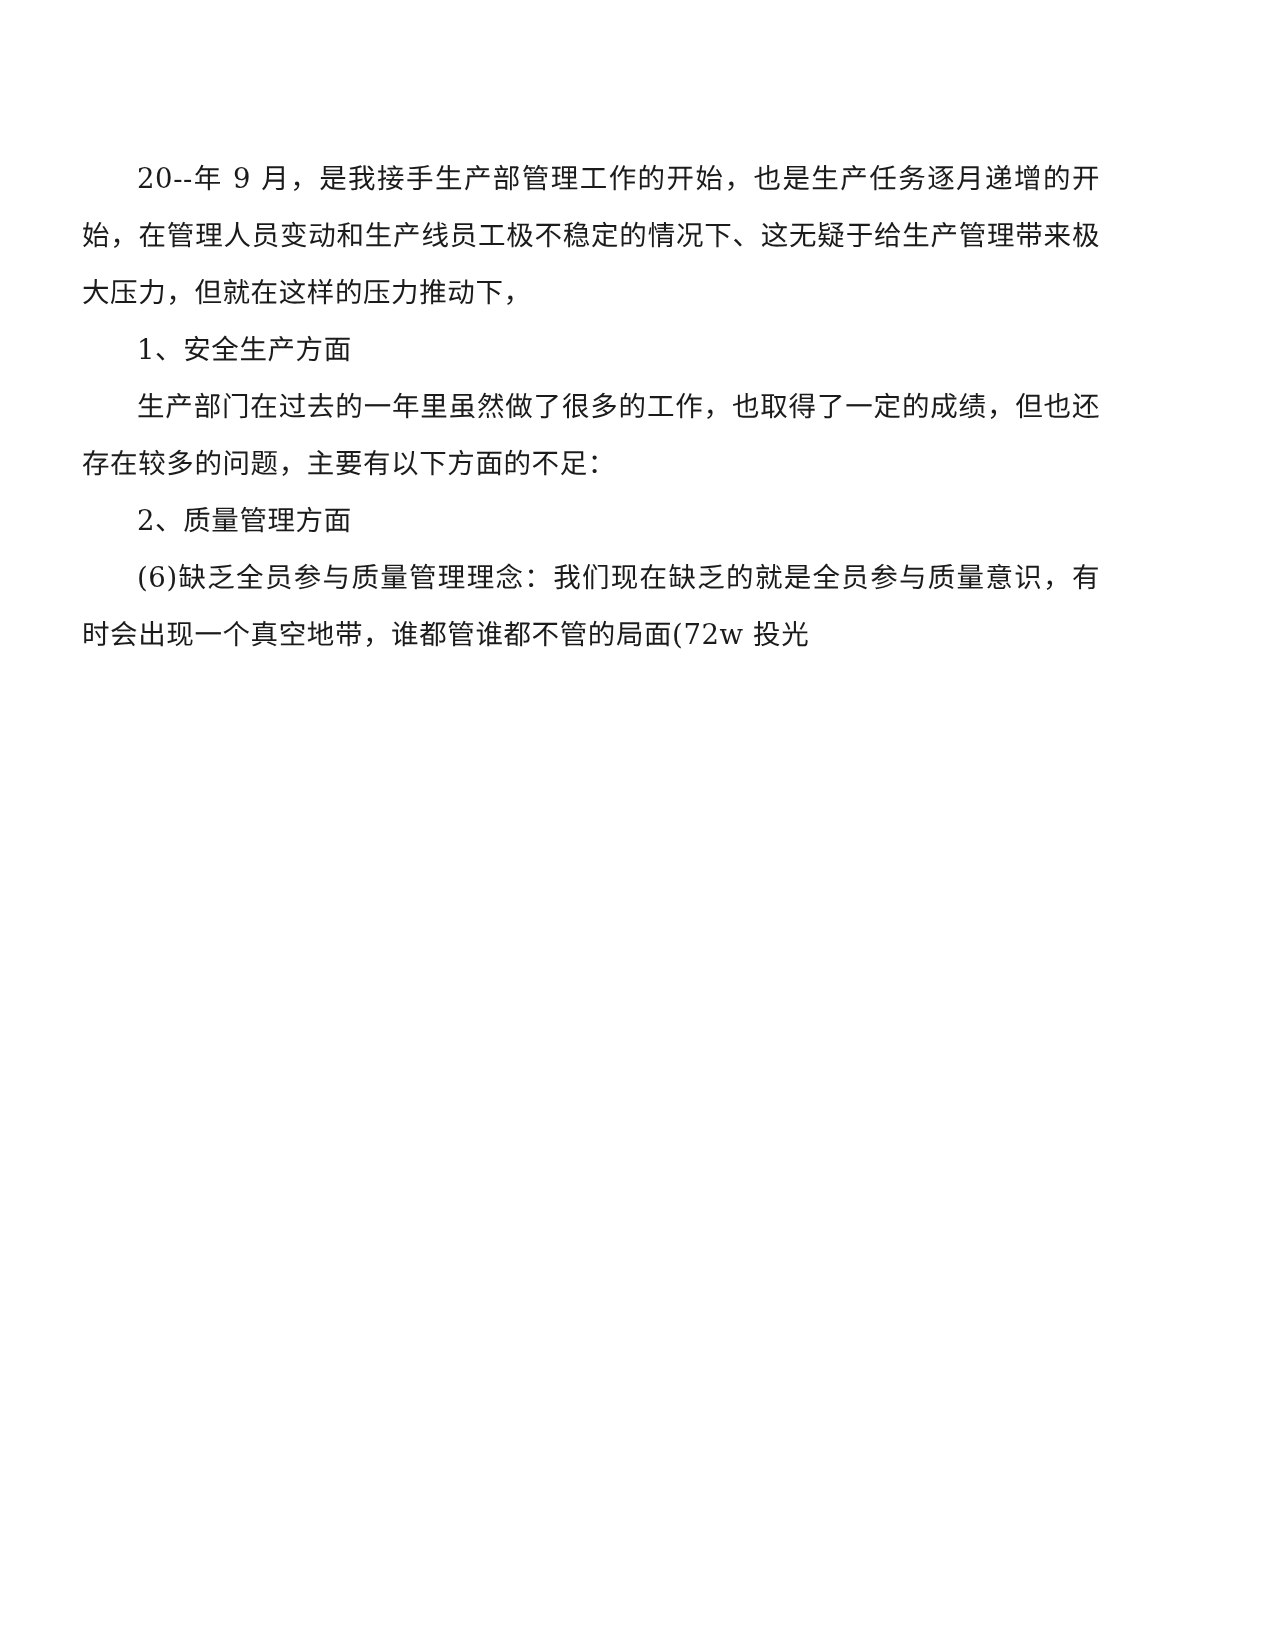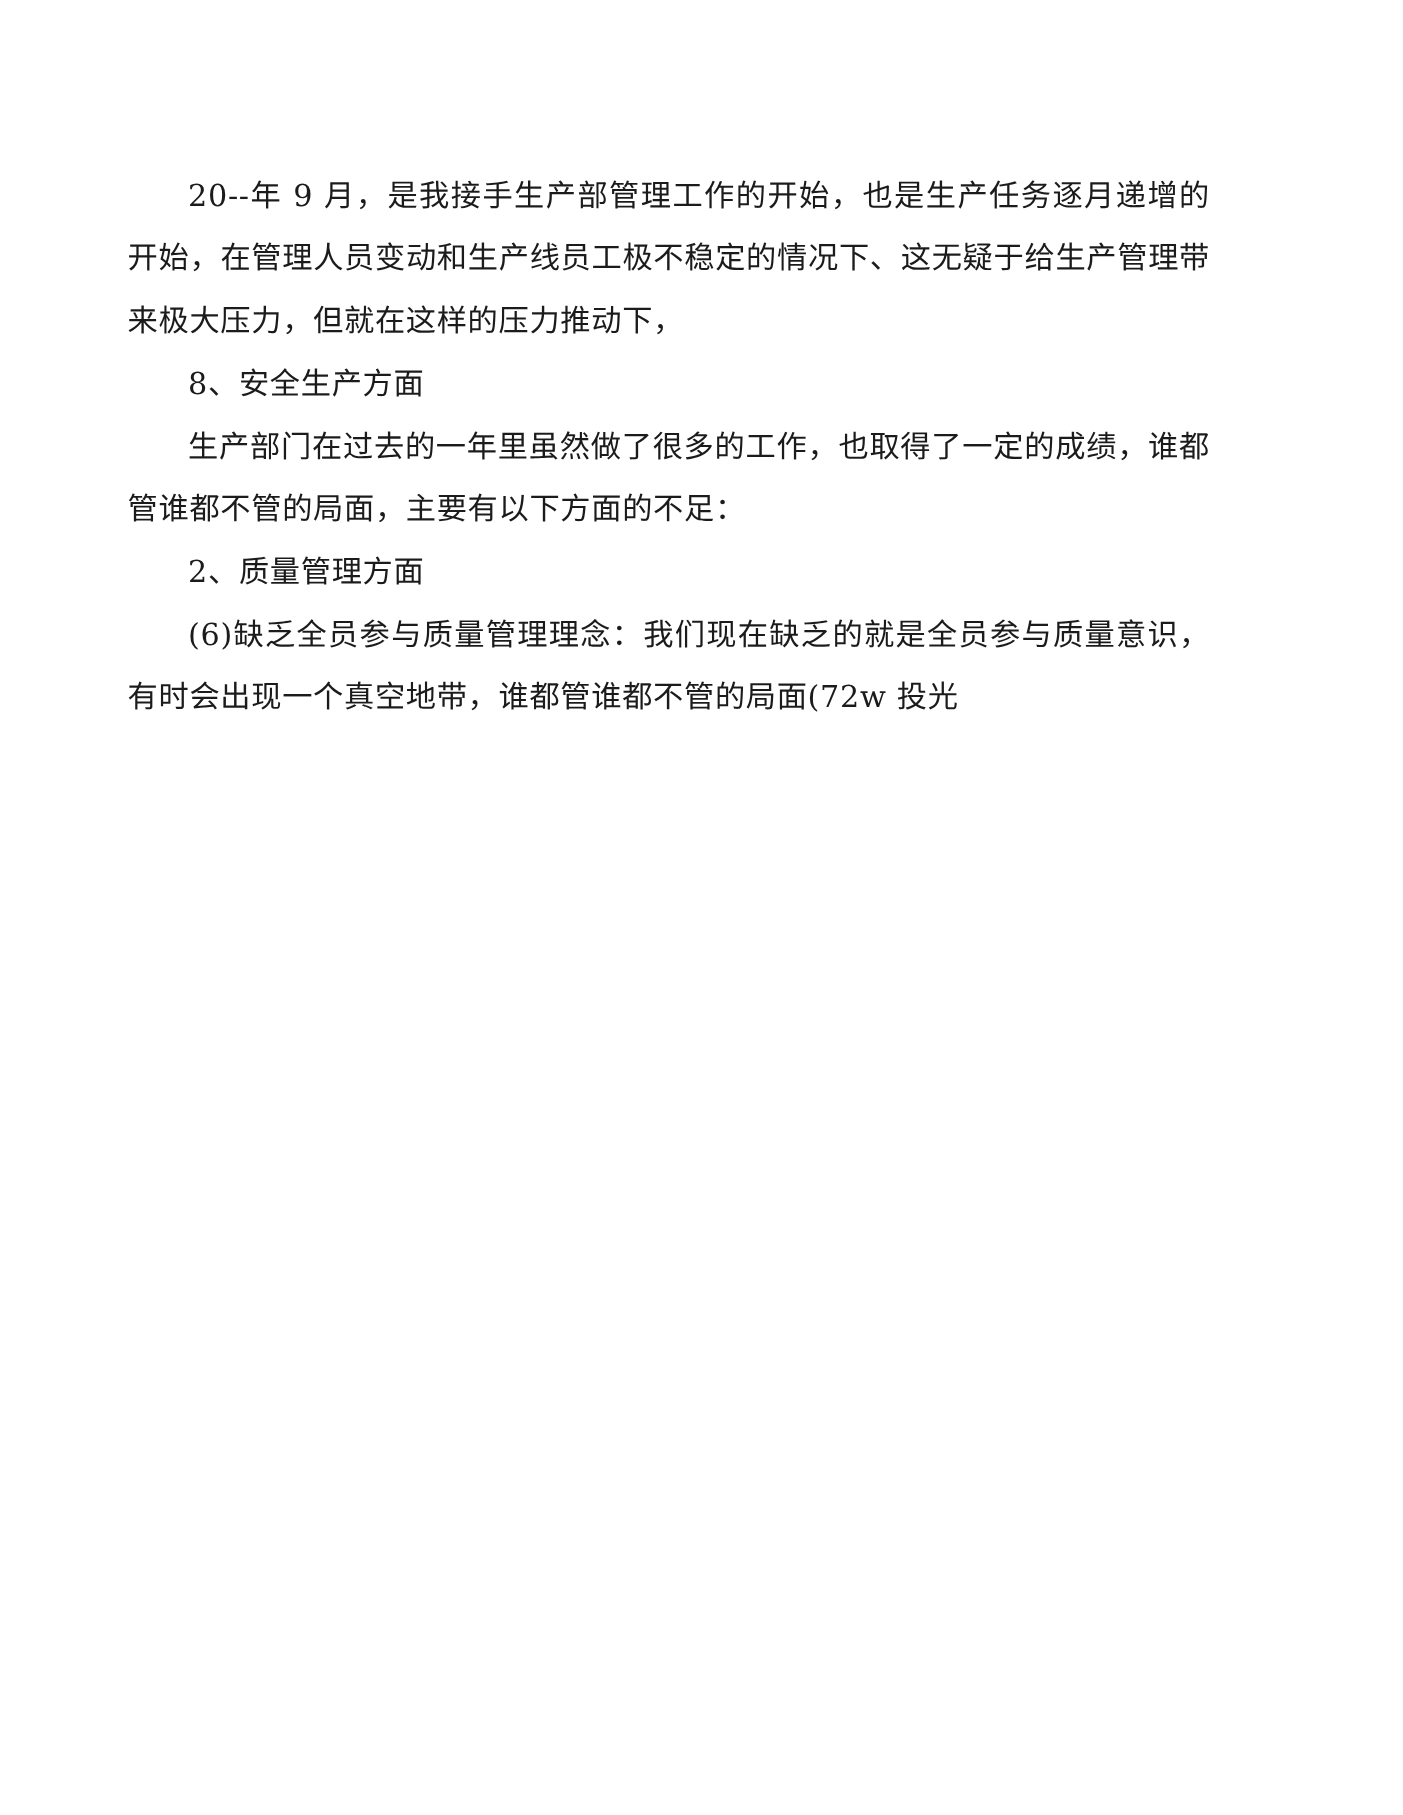--- a/index.html
+++ b/index.html
@@ -7,21 +7,21 @@
     margin: 0;
     padding: 0;
     background: #ffffff;
   }
   .page {
     width: 1275px;
     height: 1650px;
     box-sizing: border-box;
     background: #ffffff;
     position: relative;
-    padding: 150px 175px 0 116px;
+    padding: 150px 175px 0 82px;
     font-family: "DejaVu Serif", "Liberation Serif", serif;
   }
   .doc-body {
     font-size: 27.5px;
     line-height: 57px;
     color: #1b1b1b;
     text-align: justify;
     text-justify: inter-ideograph;
     letter-spacing: 0.6px;
   }
@@ -30,18 +30,18 @@
     text-indent: 2em;
     white-space: normal;
   }
 </style>
 </head>
 <body>
 
 <div class="page">
   <div class="doc-body">
     <p class="para">20--年 9 月，是我接手生产部管理工作的开始，也是生产任务逐月递增的开始，在管理人员变动和生产线员工极不稳定的情况下、这无疑于给生产管理带来极大压力，但就在这样的压力推动下，</p>
-    <p class="para">8、安全生产方面</p>
-    <p class="para">生产部门在过去的一年里虽然做了很多的工作，也取得了一定的成绩，谁都管谁都不管的局面，主要有以下方面的不足：</p>
+    <p class="para">1、安全生产方面</p>
+    <p class="para">生产部门在过去的一年里虽然做了很多的工作，也取得了一定的成绩，但也还存在较多的问题，主要有以下方面的不足：</p>
     <p class="para">2、质量管理方面</p>
     <p class="para">(6)缺乏全员参与质量管理理念：我们现在缺乏的就是全员参与质量意识，有时会出现一个真空地带，谁都管谁都不管的局面(72w 投光</p>
   </div>
 </div>
 
 </body></html>

